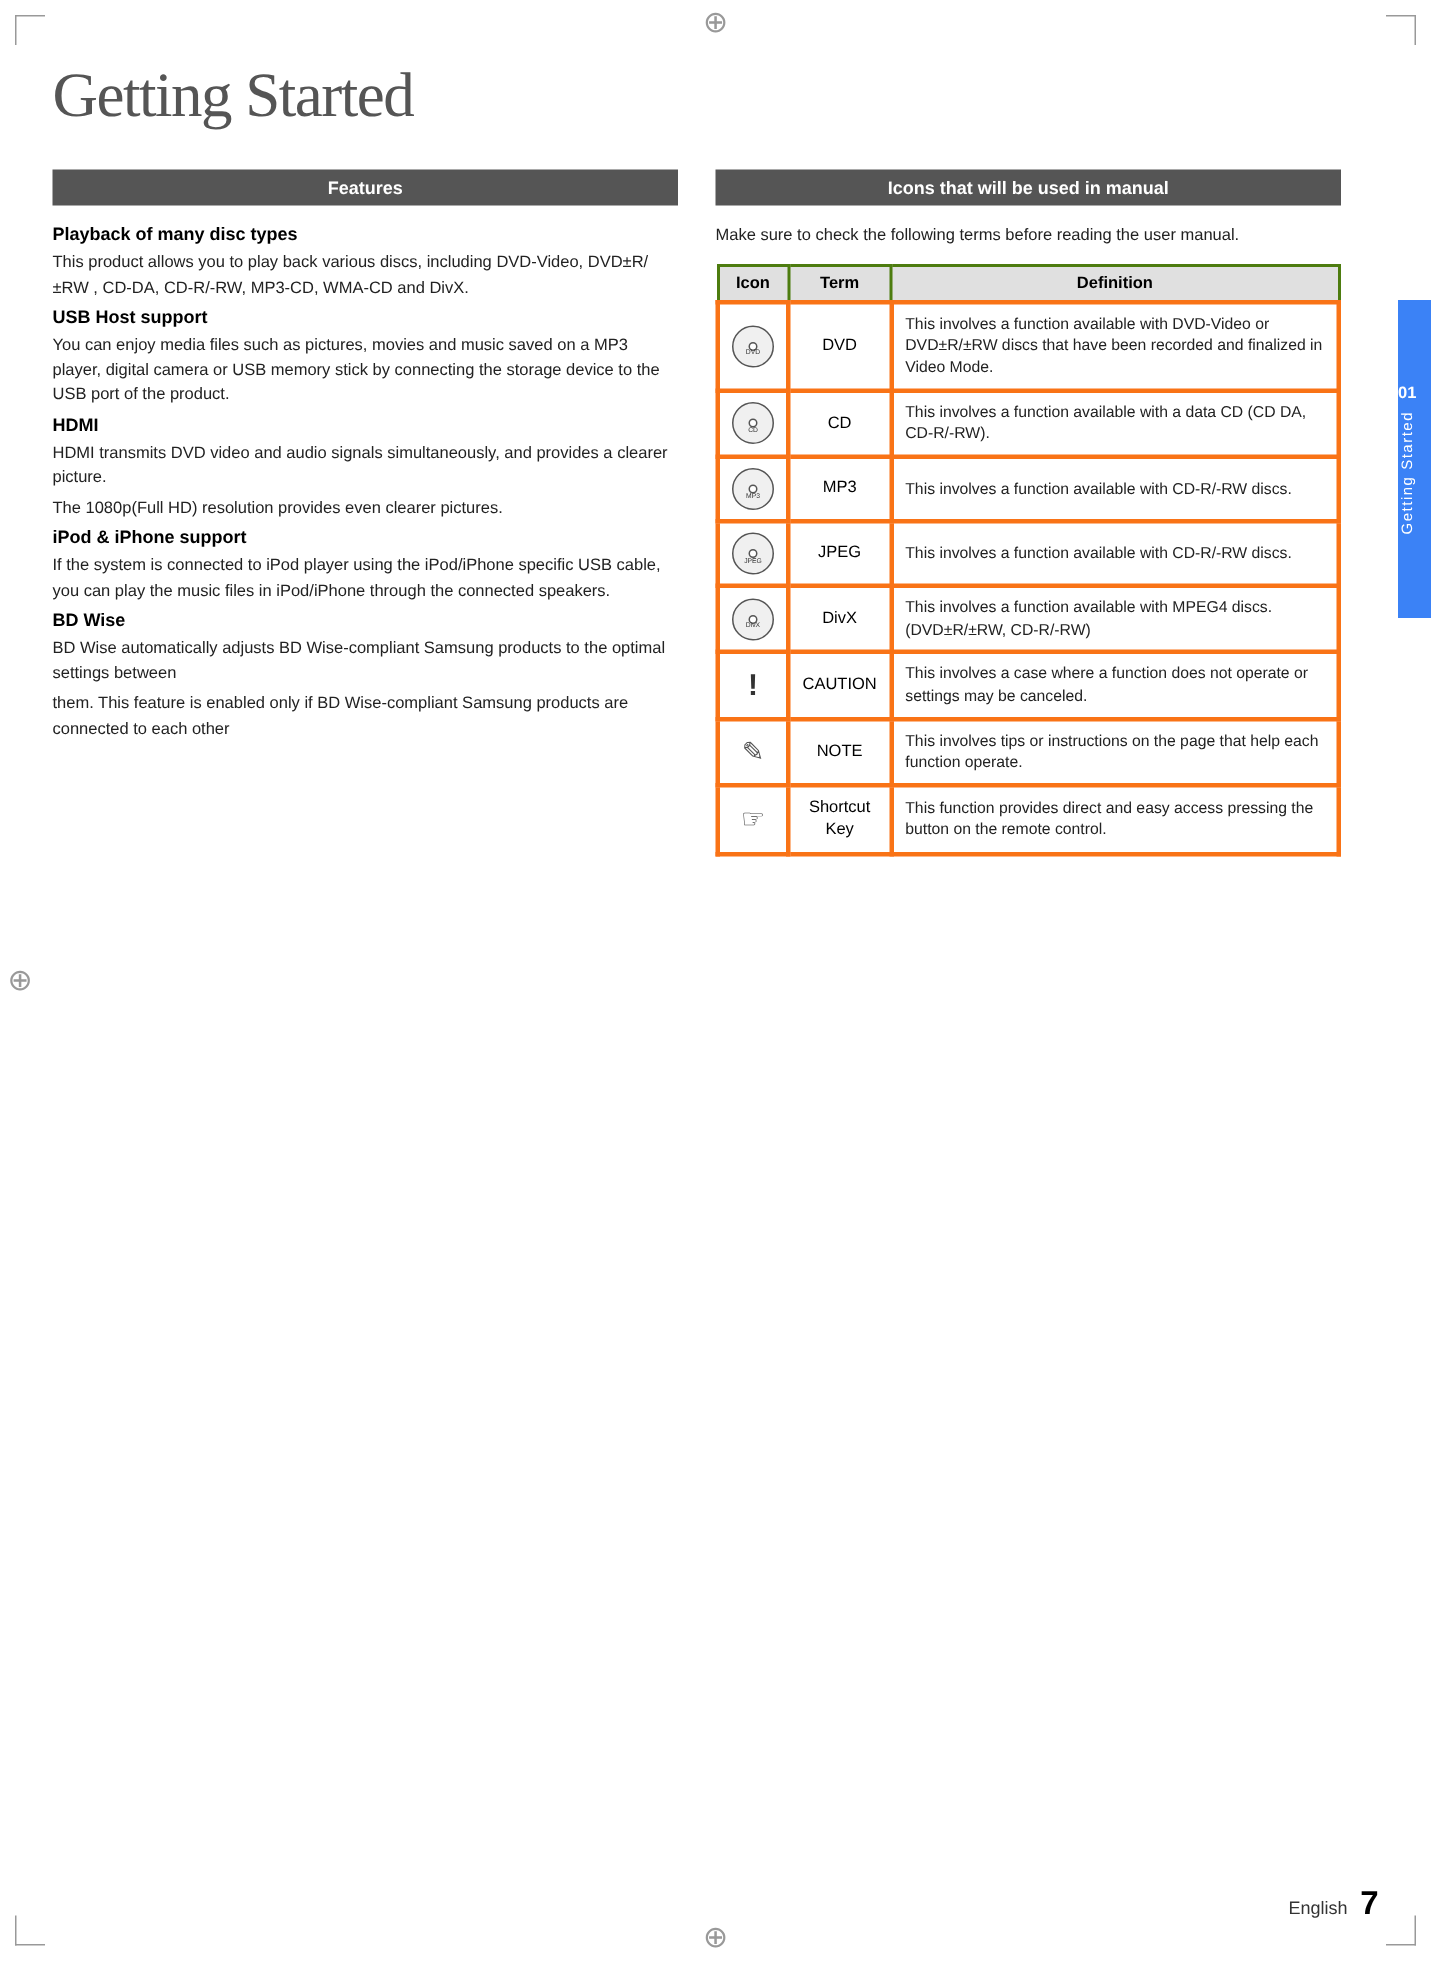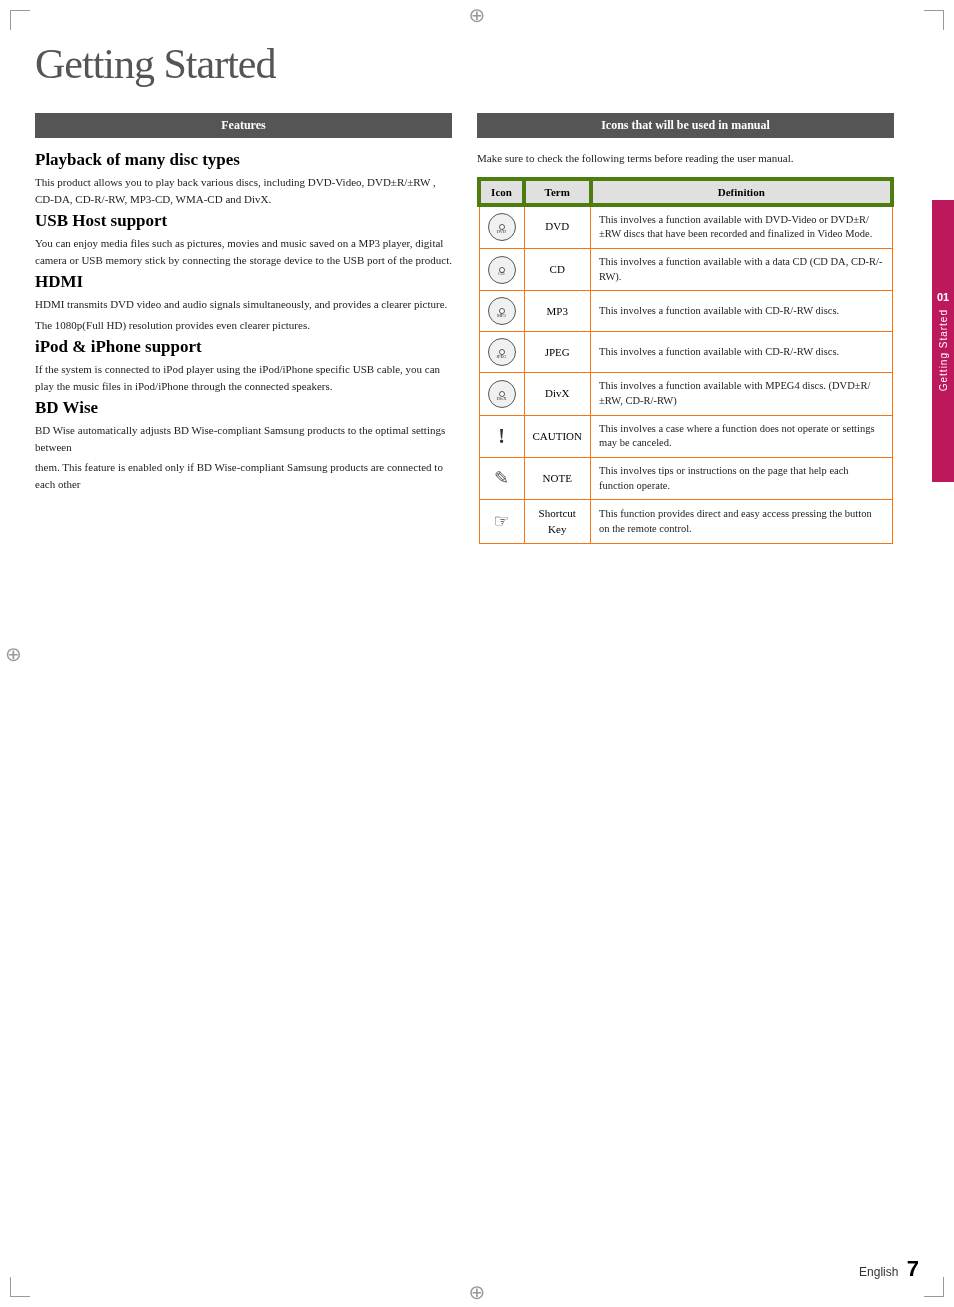--- a/index.html
+++ b/index.html
@@ -41,25 +41,24 @@
       color: #999;
       line-height: 1;
     }
 
     
     .right-sidebar {
       position: absolute;
       right: 0;
       top: 200px;
       width: 22px;
-      height: 282px;
-      background: #be185d;
+      height: 212px;
+      background: #3b82f6;
       display: flex;
       flex-direction: column;
-      align-items: center;
       justify-content: center;
       z-index: 10;
     }
     .right-sidebar-text {
       color: #fff;
       font-size: 10px;
       writing-mode: vertical-rl;
       text-orientation: mixed;
       transform: rotate(180deg);
       letter-spacing: 1px;
@@ -86,21 +85,20 @@
       color: #555;
       letter-spacing: -1px;
       margin-bottom: 25px;
       font-family: Georgia, serif;
     }
 
     
     .two-col {
       display: flex;
       gap: 25px;
-      font-family: Liberation Serif, serif;
     }
 
     .left-col {
       flex: 1;
       max-width: 430px;
     }
 
     .right-col {
       flex: 1;
       max-width: 440px;
@@ -113,21 +111,21 @@
       text-align: center;
       padding: 5px 10px;
       font-weight: bold;
       font-size: 12px;
       margin-bottom: 12px;
     }
 
     
     .feature-title {
       font-weight: bold;
-      font-size: 17px;
+      font-size: 12px;
       margin-bottom: 4px;
       margin-top: 12px;
     }
     .feature-title:first-child {
       margin-top: 0;
     }
     .feature-text {
       font-size: 11px;
       line-height: 1.5;
       color: #222;
@@ -143,29 +141,29 @@
     }
 
     .icons-table {
       width: 100%;
       border-collapse: collapse;
       font-size: 11px;
     }
 
     .icons-table th {
       background: #e0e0e0;
-      border: 4px solid #4d7c0f;
+      border: 2px solid #4d7c0f;
       padding: 5px 8px;
       text-align: center;
       font-weight: bold;
       font-size: 11px;
     }
 
     .icons-table td {
-      border: 1px solid #f97316;
+      border: 3px solid #f97316;
       padding: 6px 8px;
       vertical-align: middle;
       line-height: 1.4;
     }
 
     .icons-table td.icon-cell {
       text-align: center;
       width: 36px;
     }
 

